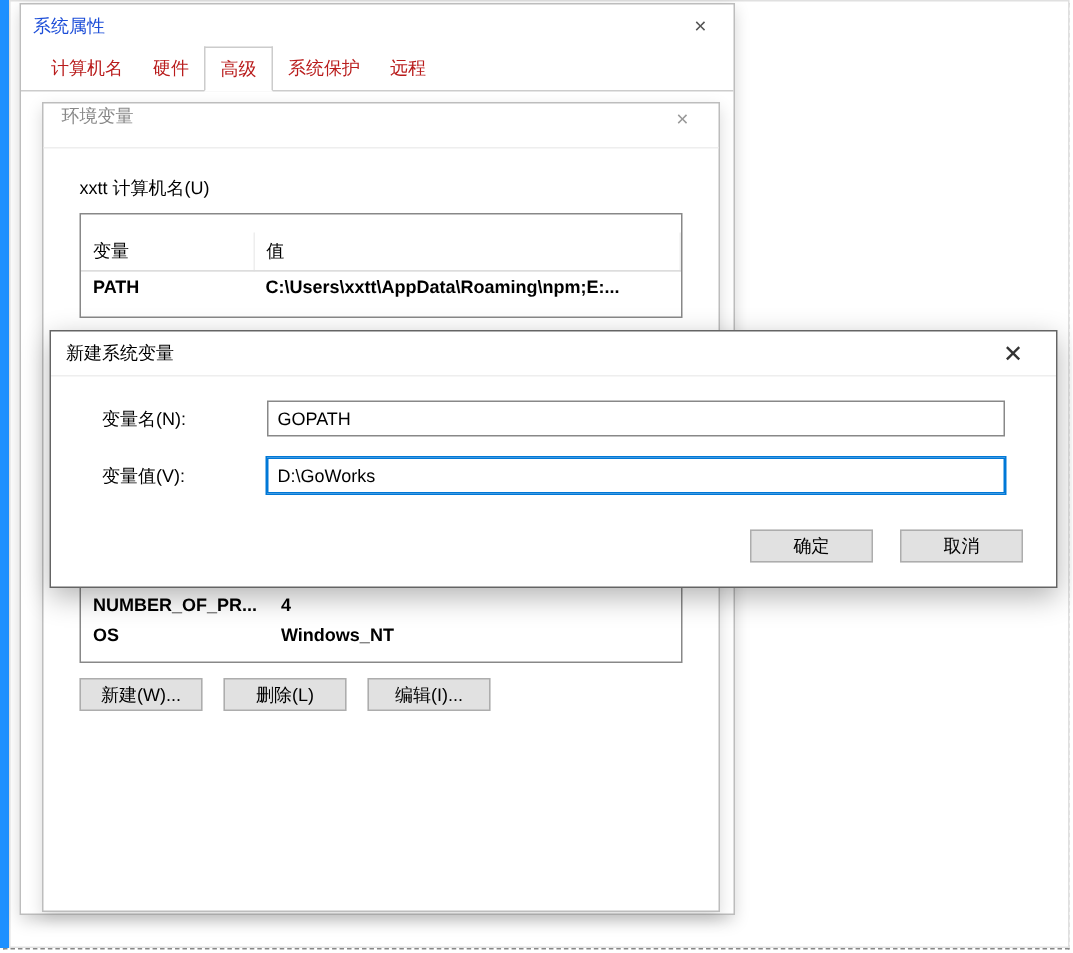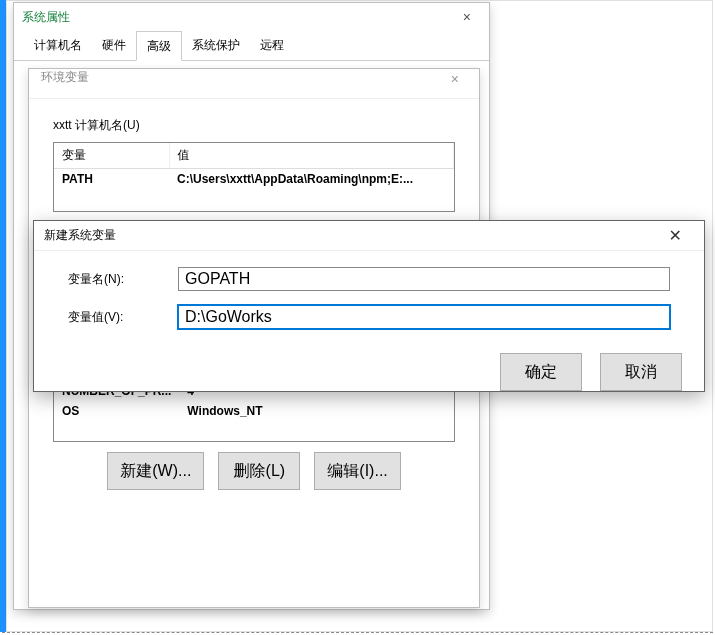--- a/index.html
+++ b/index.html
@@ -8,63 +8,63 @@
   .thin-blue { position:absolute; left:0; top:0; width:6px; height:632px; background:#1e90ff; }
 
   .app-shell { position: absolute; left: 6px; top: 0; width: 707px; height: 632px; border: 1px solid #e0e0e0; background: #fff; }
 
   .sysprops {
     position: absolute; left: 13px; top: 2px; width: 477px; height: 608px;
     background: #fff; border: 1px solid #bdbdbd;
     box-shadow: 0 4px 10px rgba(0,0,0,.18);
   }
   .sysprops .titlebar { height: 28px; display:flex; align-items:center; padding: 0 8px; }
-  .sysprops .titlebar .title { color:#15803d; }
+  .sysprops .titlebar .title { color:#1d4ed8; }
   .sysprops .titlebar .close { margin-left:auto; font-size:14px; color:#555; padding:3px 10px; cursor:pointer; }
   .tabs { display:flex; padding: 0 10px; border-bottom:1px solid #ccc; }
-  .tab { padding: 6px 10px 5px; color:#000000; cursor:pointer; margin-bottom:-1px; }
+  .tab { padding: 6px 10px 5px; color:#b91c1c; cursor:pointer; margin-bottom:-1px; }
   .tab.active { border:1px solid #ccc; border-bottom:1px solid #fff; background:#fff; }
   .sysprops-body { padding: 18px 20px 14px; }
   .sysprops-footer { position:absolute; bottom:10px; right:20px; display:flex; gap:14px; }
   .btn {
-    min-width: 82px; height: 38px; background: #e1e1e1; border: 1px solid #adadad;
+    min-width: 82px; height: 22px; background: #e1e1e1; border: 1px solid #adadad;
     cursor: pointer; padding: 0 12px; display:inline-flex; align-items:center; justify-content:center;
-    font-size: 16px;
+    font-size: 12px;
   }
 
   .envvars {
     position: absolute; left: 28px; top: 68px; width: 452px; height: 540px;
     background: #fff; border: 1px solid #bdbdbd;
     box-shadow: 0 4px 10px rgba(0,0,0,.15);
   }
   .envvars .ev-titlebar { height: 30px; display:flex; align-items:flex-start; padding: 0 12px; border-bottom:1px solid #eee; color:#888; }
   .envvars .ev-titlebar .ev-close { margin-left:auto; font-size:14px; color:#999; padding:2px 8px; cursor:pointer; }
   .ev-content { padding: 16px 24px 12px; }
   .group-label { margin: 2px 0 8px 0; }
   .vartable {
     border: 1px solid #888; height: 135px; overflow:hidden; background:#fff;
   }
-  .vartable table { width:100%; border-collapse: collapse; }
+  .vartable table { width:100%; border-collapse: collapse; margin-top: 12px; }
   .vartable th { text-align:left; font-weight:normal; padding:4px 8px; border-bottom:1px solid #ddd; border-right:1px solid #eee; background:#fff; }
   .vartable td { padding:3px 8px; white-space: nowrap; overflow:hidden; text-overflow:ellipsis;font-weight:bold; }
   .vartable thead th:first-child { width:115px; }
-  .ev-buttons { display:flex; justify-content:center; gap:14px; margin: 10px 0 8px; }
+  .ev-buttons { display:flex; justify-content:flex-start; gap:14px; margin: 10px 0 8px; }
 
   .newvar {
     position: absolute; left: 33px; top: 220px; width: 672px; height: 172px;
     background: #fff; border: 1px solid #646464;
     box-shadow: 0 6px 18px rgba(0,0,0,.3);
     z-index: 50;
   }
   .newvar .nv-titlebar { height: 30px; display:flex; align-items:center; padding: 0 10px; border-bottom:1px solid #eee; }
   .newvar .nv-titlebar .nv-close { margin-left:auto; font-size:16px; color:#333; padding:2px 12px; cursor:pointer; }
   .nv-body { padding: 16px 34px 10px; }
   .nv-row { display:flex; align-items:center; margin-bottom: 14px; }
   .nv-row label { width: 110px; }
-  .nv-row input { flex:1; height:24px; border:1px solid #888; padding:2px 6px; font-size:16px; font-family:inherit; }
+  .nv-row input { flex:1; height:24px; border:1px solid #888; padding:2px 6px; font-size:12px; font-family:inherit; }
   .nv-row input.focused { border:1px solid #0078d7; outline: 1px solid #0078d7; }
   .nv-footer { display:flex; justify-content:flex-end; gap:18px; padding: 0 22px 10px; }
 </style>
 </head>
 <body>
 
 <div class="frame"></div>
 <div class="thin-blue"></div>
 <div class="app-shell"></div>
 

